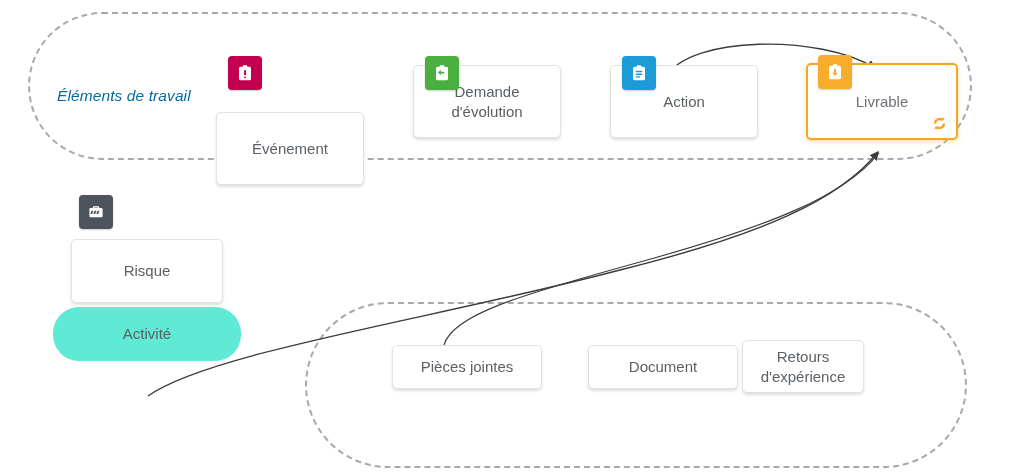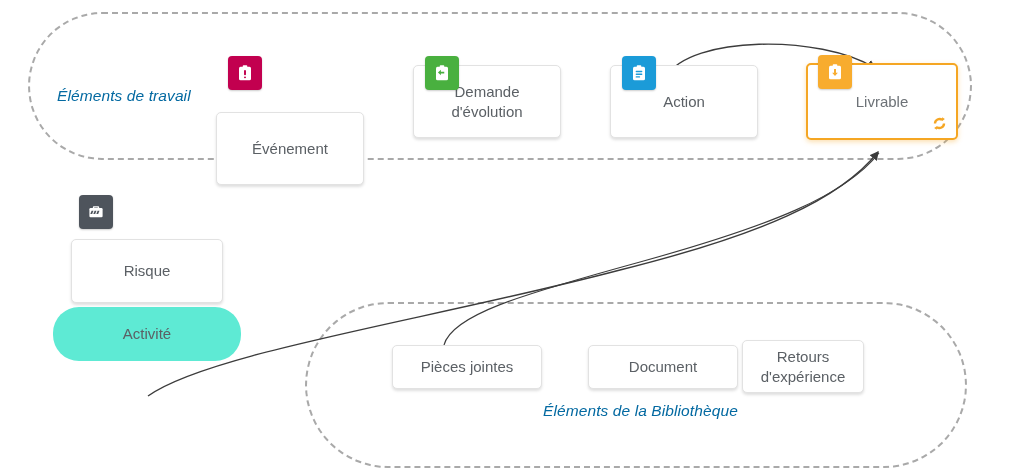--- a/index.html
+++ b/index.html
@@ -149,21 +149,20 @@
 </style>
 </head>
 <body>
 
 <div id="canvas">
 
   <div class="group" id="group-work"></div>
   <div class="group-label" id="label-work">Éléments de travail</div>
 
   <div class="group" id="group-library"></div>
-  <div class="group-label" id="label-library">Éléments de la Bibliothèque</div>
 
   <svg id="connectors" viewBox="0 0 1028 476" xmlns="http://www.w3.org/2000/svg">
     <defs>
       <marker id="arrowhead" viewBox="0 0 10 10" refX="8.5" refY="5" markerWidth="6.5" markerHeight="6.5" orient="auto-start-reverse">
         <path d="M 0 0 L 10 5 L 0 10 z" fill="#3c3c3c"></path>
       </marker>
     </defs>
 
     <path d="M 667 76 C 690 36 820 34 875 68" fill="none" stroke="#3c3c3c" stroke-width="1.4" marker-end="url(#arrowhead)"></path>
 

